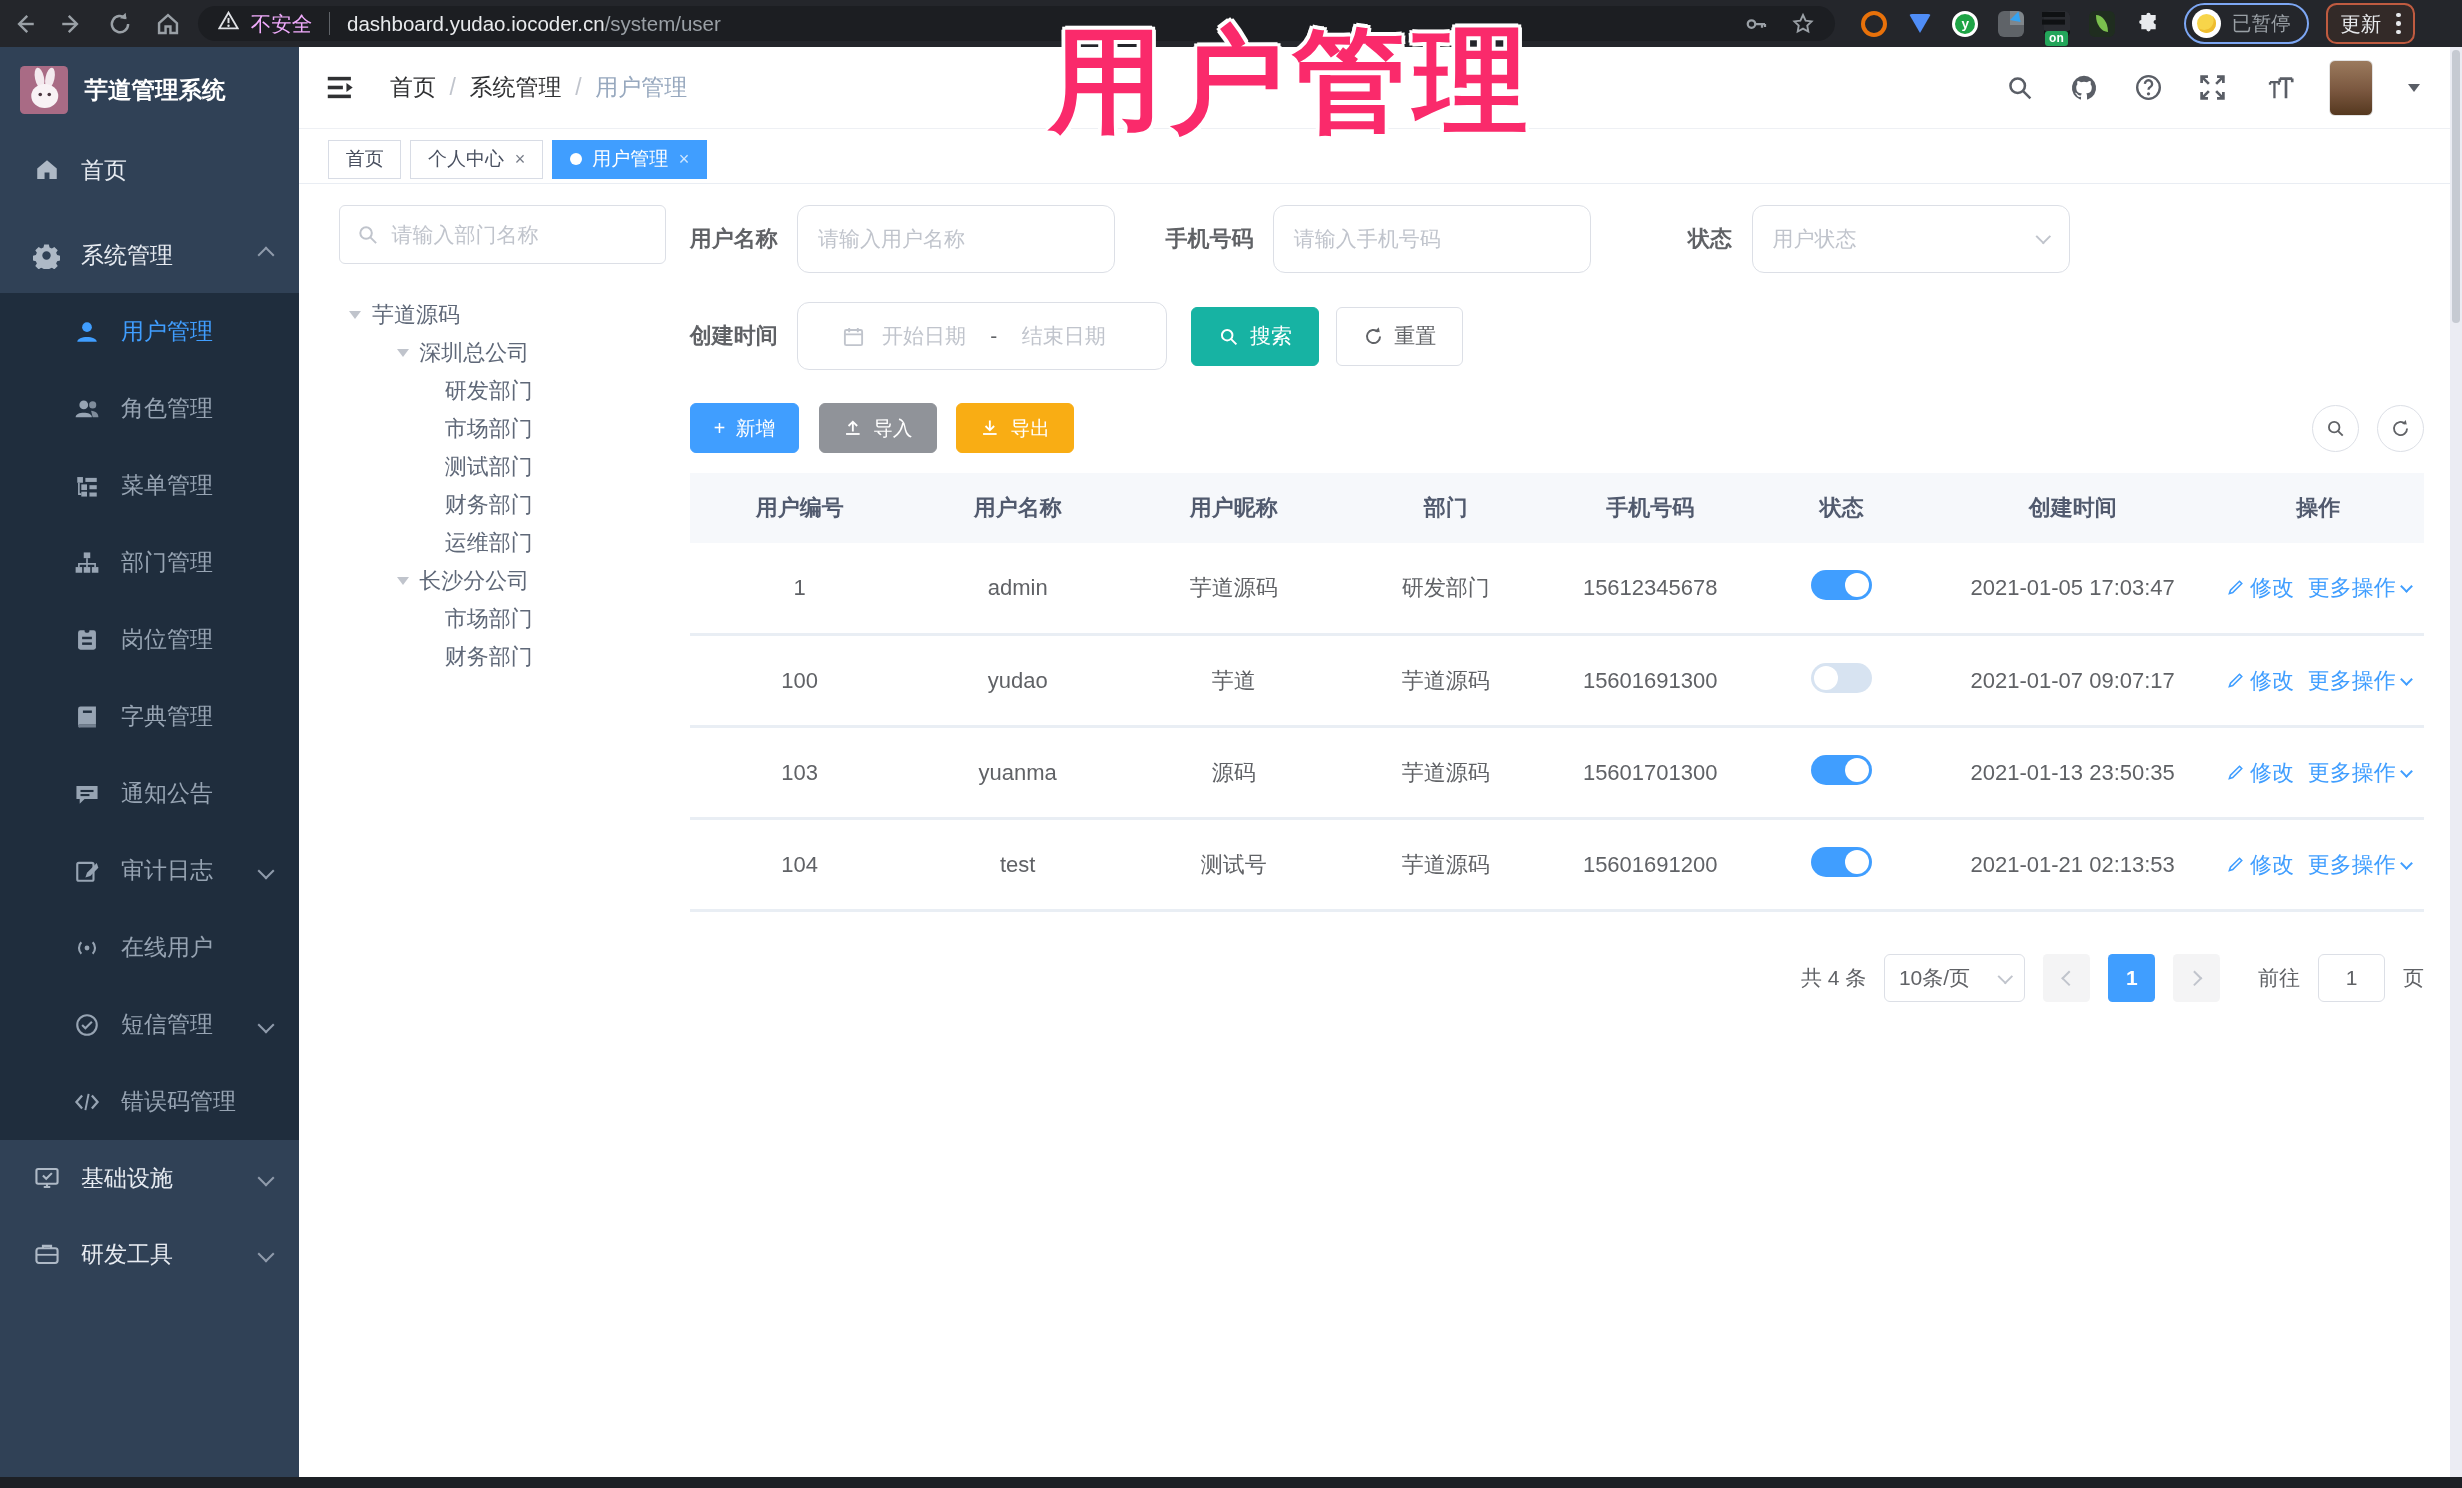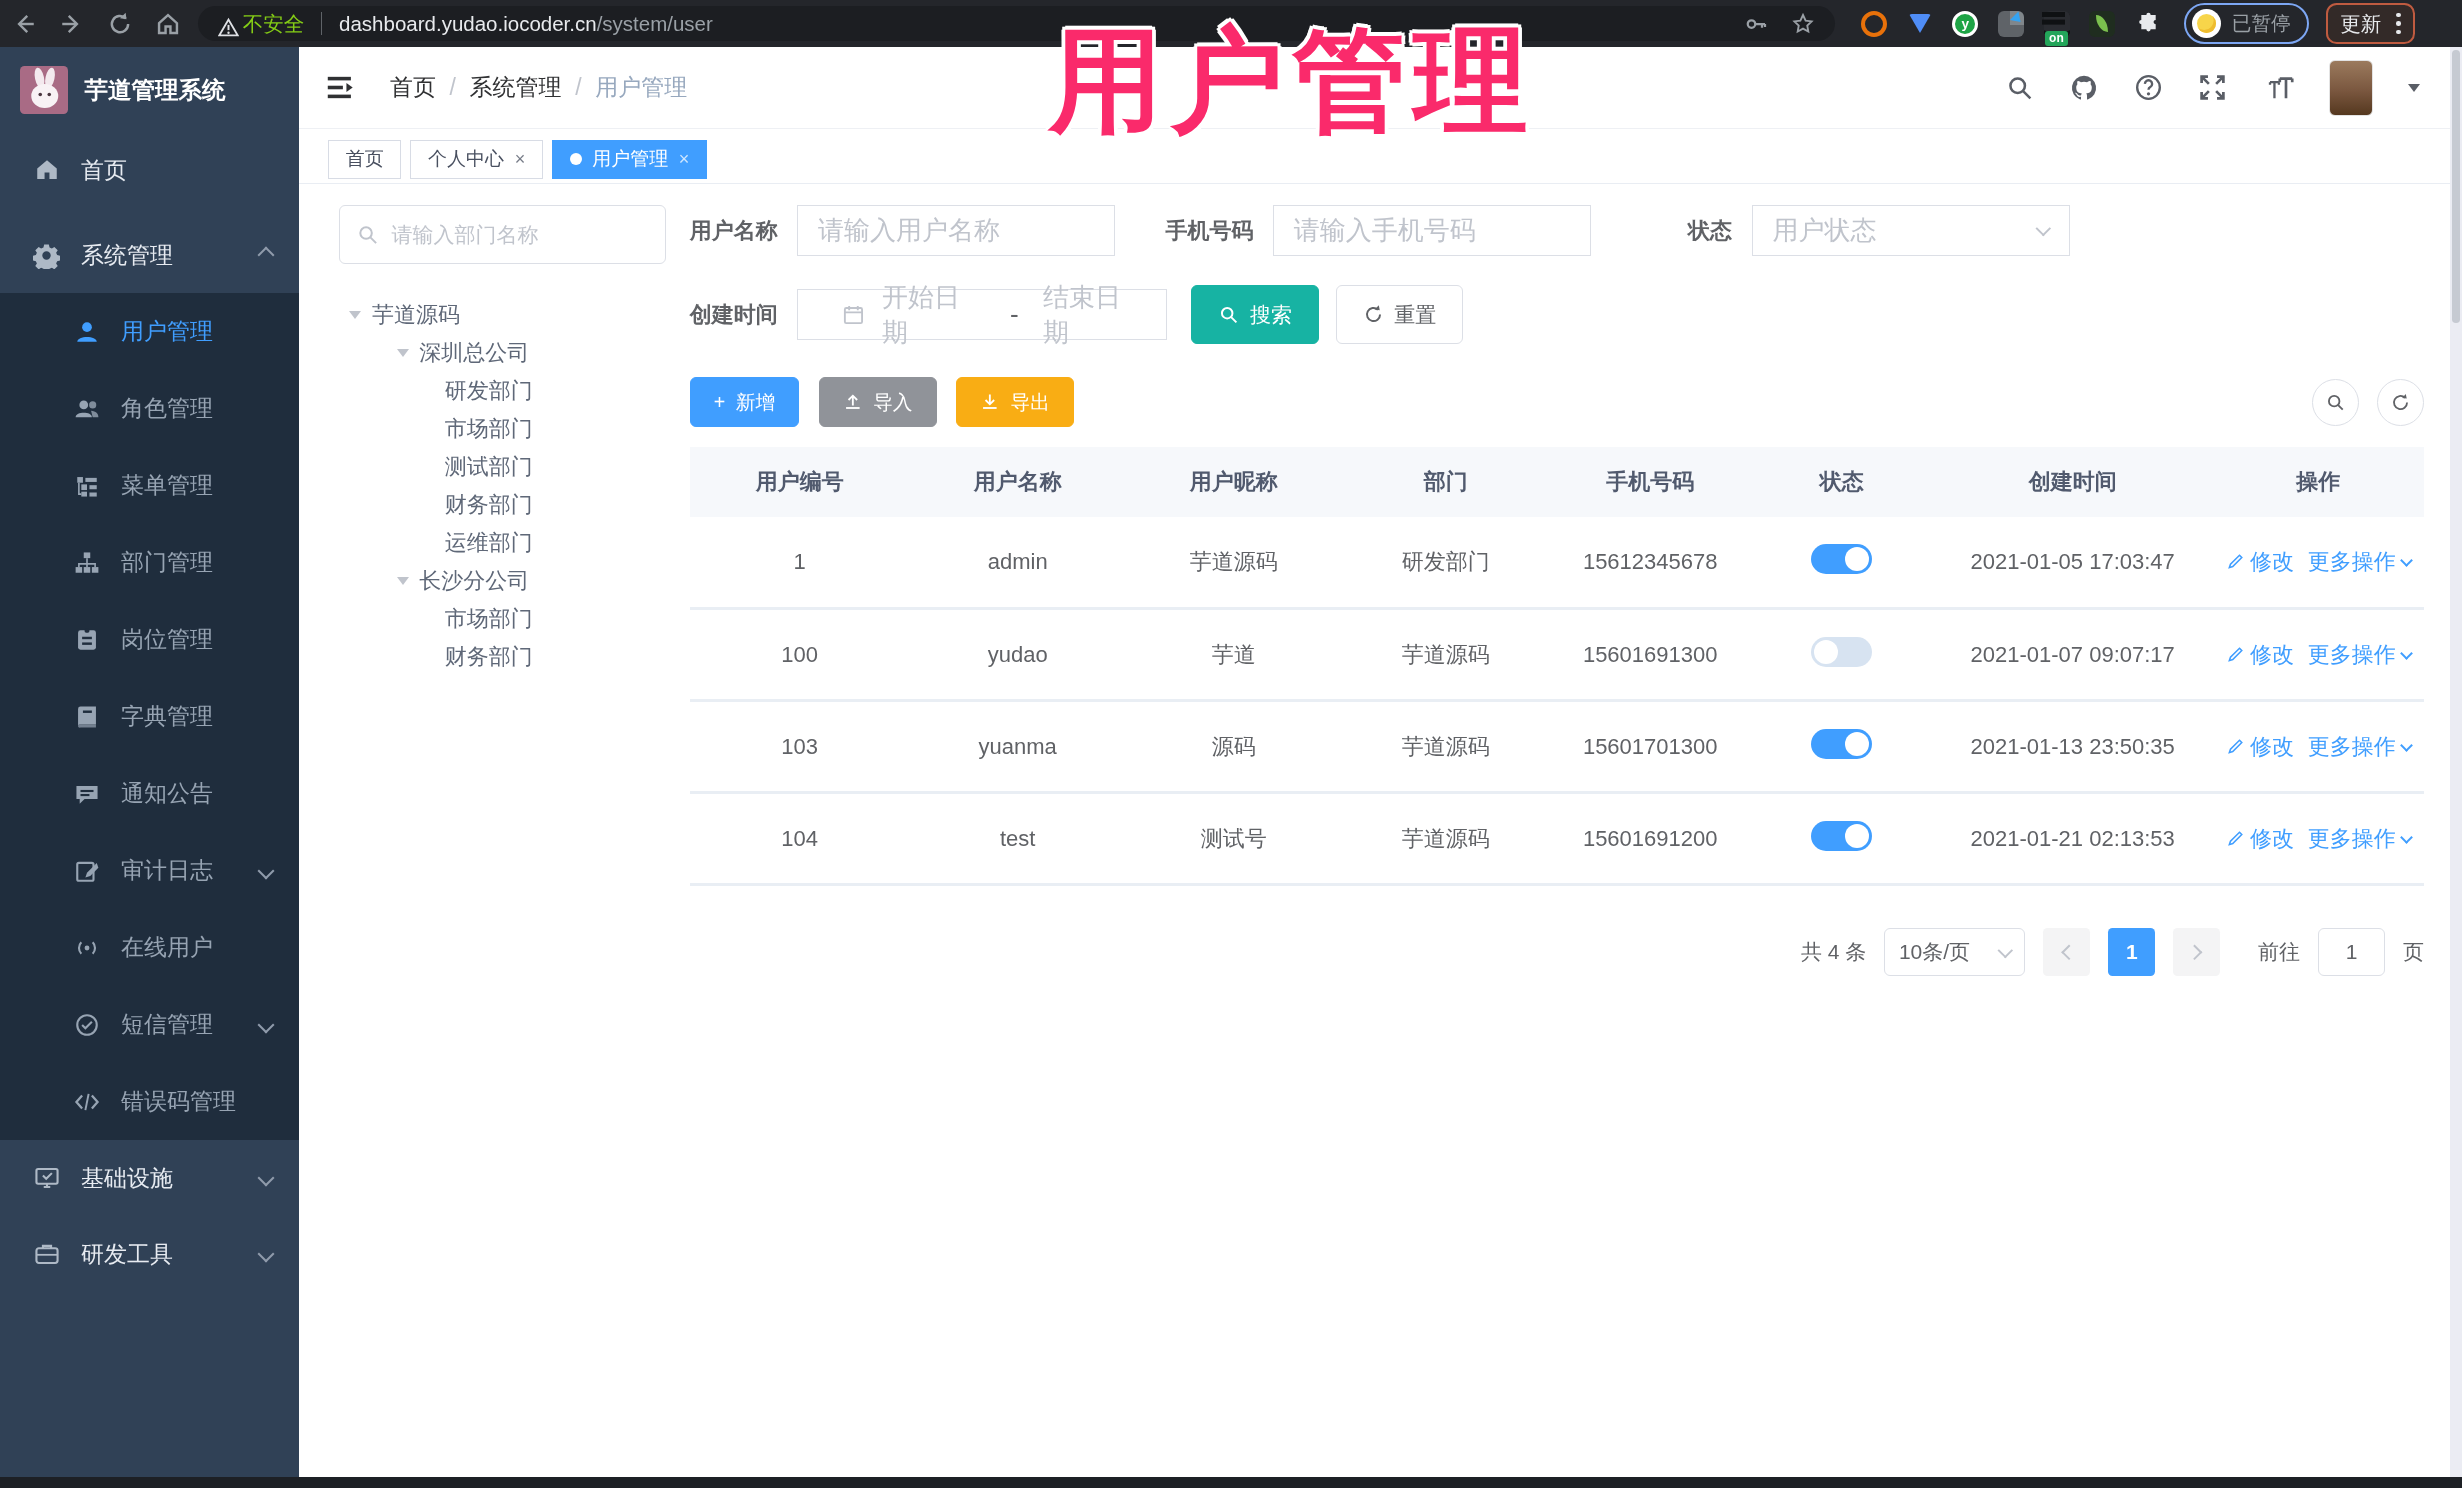--- a/index.html
+++ b/index.html
@@ -4,21 +4,21 @@
 <style>
   html,body{margin:0;padding:0;background:#fff;}
   *{box-sizing:border-box;}
   body{font-family:"Liberation Sans","DejaVu Sans",sans-serif;}
   .page{position:relative;width:2462px;height:1488px;overflow:hidden;background:#fff;}
 
   
   .chrome{position:absolute;top:0;left:0;right:0;height:47px;background:#24262b;display:flex;align-items:center;color:#e8eaed;z-index:5;}
   .chrome .navbtn{width:48px;display:flex;justify-content:center;align-items:center;color:#9aa0a6;}
   .url-pill{height:35px;flex:0 0 1637px;margin-left:6px;background:#1c1e22;border-radius:18px;display:flex;align-items:center;padding:0 19.7px;font-size:20.5px;}
-  .url-pill .sec{display:flex;align-items:flex-end;gap:4px;color:#84cc16;}
+  .url-pill .sec{display:flex;align-items:flex-start;gap:12px;color:#f0abfc;}
   .url-sep{width:1.5px;height:23px;background:#5f6368;margin:0 16.7px;}
   .url-host{color:#e8eaed;}
   .url-path{color:#9aa0a6;}
   .url-right{margin-left:auto;display:flex;align-items:center;gap:23px;color:#9aa0a6;}
   .ext-row{display:flex;align-items:center;gap:19.7px;margin-left:26px;}
   .ext{width:26px;height:26px;border-radius:6px;position:relative;display:flex;align-items:center;justify-content:center;}
   .ext-orange{border:4.5px solid #e8710a;border-radius:50%;background:transparent;}
   .ext-gem{width:0;height:0;border-left:11.4px solid transparent;border-right:11.4px solid transparent;border-top:19.7px solid #4f8df7;border-radius:3px;}
   .ext-green{background:#1ea446;border-radius:50%;border:3.8px solid #fff;color:#fff;font-size:13.6px;font-weight:bold;}
   .ext-grid{background:linear-gradient(90deg,#5f6368 48%,transparent 48%),linear-gradient(0deg,#5f6368 48%,transparent 48%);background-color:#80868b;}
@@ -82,21 +82,21 @@
   .tree-panel{width:327px;flex:0 0 327px;margin-right:24px;}
   .tree-search{height:59px;border:1.5px solid #dcdfe6;border-radius:6px;display:flex;align-items:center;gap:12px;padding:0 16.7px;color:#c0c4cc;font-size:21px;background:#fff;}
   .tree{margin-top:32px;font-size:22px;color:#5f6878;}
   .trow{height:38px;display:flex;align-items:center;gap:10.6px;cursor:pointer;}
   .trow .caret{width:0;height:0;border-left:6.8px solid transparent;border-right:6.8px solid transparent;border-top:8.3px solid #c0c4cc;flex:0 0 auto;}
   .lv0{padding-left:10.6px;}.lv1{padding-left:58px;}.lv2{padding-left:106px;}
 
   .work{flex:1;min-width:0;}
   .frow{display:flex;align-items:center;}
   .flabel{font-size:22px;font-weight:bold;color:#606266;margin-right:19.7px;white-space:nowrap;}
-  .finput{height:51px;border:1.5px solid #dcdfe6;border-radius:0;background:#fff;display:flex;align-items:center;padding:0 19.7px;font-size:26px;color:#c0c4cc;gap:12px;}
+  .finput{height:68px;border:1.5px solid #dcdfe6;border-radius:12px;background:#fff;display:flex;align-items:center;padding:0 19.7px;font-size:21px;color:#c0c4cc;gap:12px;}
   .w420{width:318px;} .w490{width:370px;}
   .fselect{justify-content:space-between;}
   .chev-gray{width:10.6px;height:10.6px;border-right:2.3px solid #c0c4cc;border-bottom:2.3px solid #c0c4cc;transform:rotate(45deg);margin-top:-4.5px;}
   .drange{justify-content:flex-start;gap:16.7px;padding-left:44px;}
   .drange .dsep{color:#606266;margin:0 7.6px;}
   .btn{height:59px;border-radius:6px;border:1.5px solid #dcdfe6;background:#fff;color:#606266;font-size:21px;display:inline-flex;align-items:center;gap:10.6px;padding:0 26px;cursor:pointer;}
   .btn-teal{background:#17b3a3;border-color:#17b3a3;color:#fff;}
   .btn-blue{background:#409eff;border-color:#409eff;color:#fff;}
   .btn-gray{background:#909399;border-color:#909399;color:#fff;}
   .btn-amber{background:#f9ad14;border-color:#f9ad14;color:#fff;}

